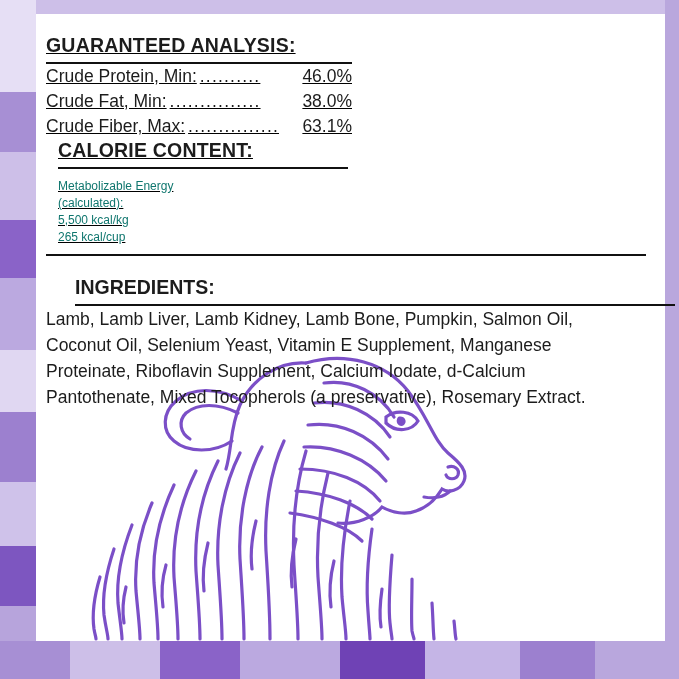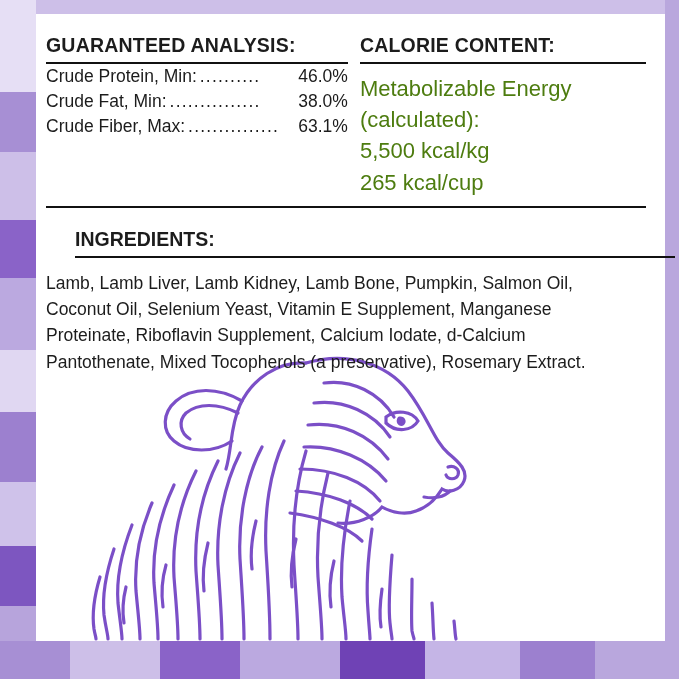--- a/index.html
+++ b/index.html
@@ -57,20 +57,22 @@
 
   .content {
     position: absolute;
     left: 10px;
     top: 20px;
     width: 600px;
   }
 
   .cols {
     display: flex;
+    flex-direction: column;
+    text-decoration: underline;
   }
   .col-left { width: 306px; }
   .col-right {
     width: 290px;
     padding-left: 12px;
   }
 
   .sec-head {
     font-size: 19.5px;
     font-weight: bold;
@@ -99,22 +101,22 @@
     padding: 0 3px;
     color: #1c1c1c;
   }
   .ga-val {
     flex: 0 0 auto;
     text-align: center;
   }
 
   .cal-lines { margin-top: 9px; }
   .cal-line {
-    font-size: 22px;
-    color: #4d7c0f;
+    font-size: 12px;
+    color: #0f766e;
     line-height: 1.42;
     white-space: nowrap;
   }
 
   .divider {
     margin-top: 8px;
     border-top: 2.5px solid #111111;
     width: 600px;
   }
 
@@ -125,21 +127,20 @@
     font-size: 19.5px;
     font-weight: bold;
     color: #1c1c1c;
     padding-bottom: 5px;
     border-bottom: 2.5px solid #111111;
     width: 600px;
     box-sizing: border-box;
     margin-left: 29px;
   }
   .ing-body {
-    margin-top: 12px;
     font-size: 17.5px;
     line-height: 1.5;
     color: #1c1c1c;
     width: 592px;
   }
 
   
   .art {
     position: absolute;
     left: 20px;

